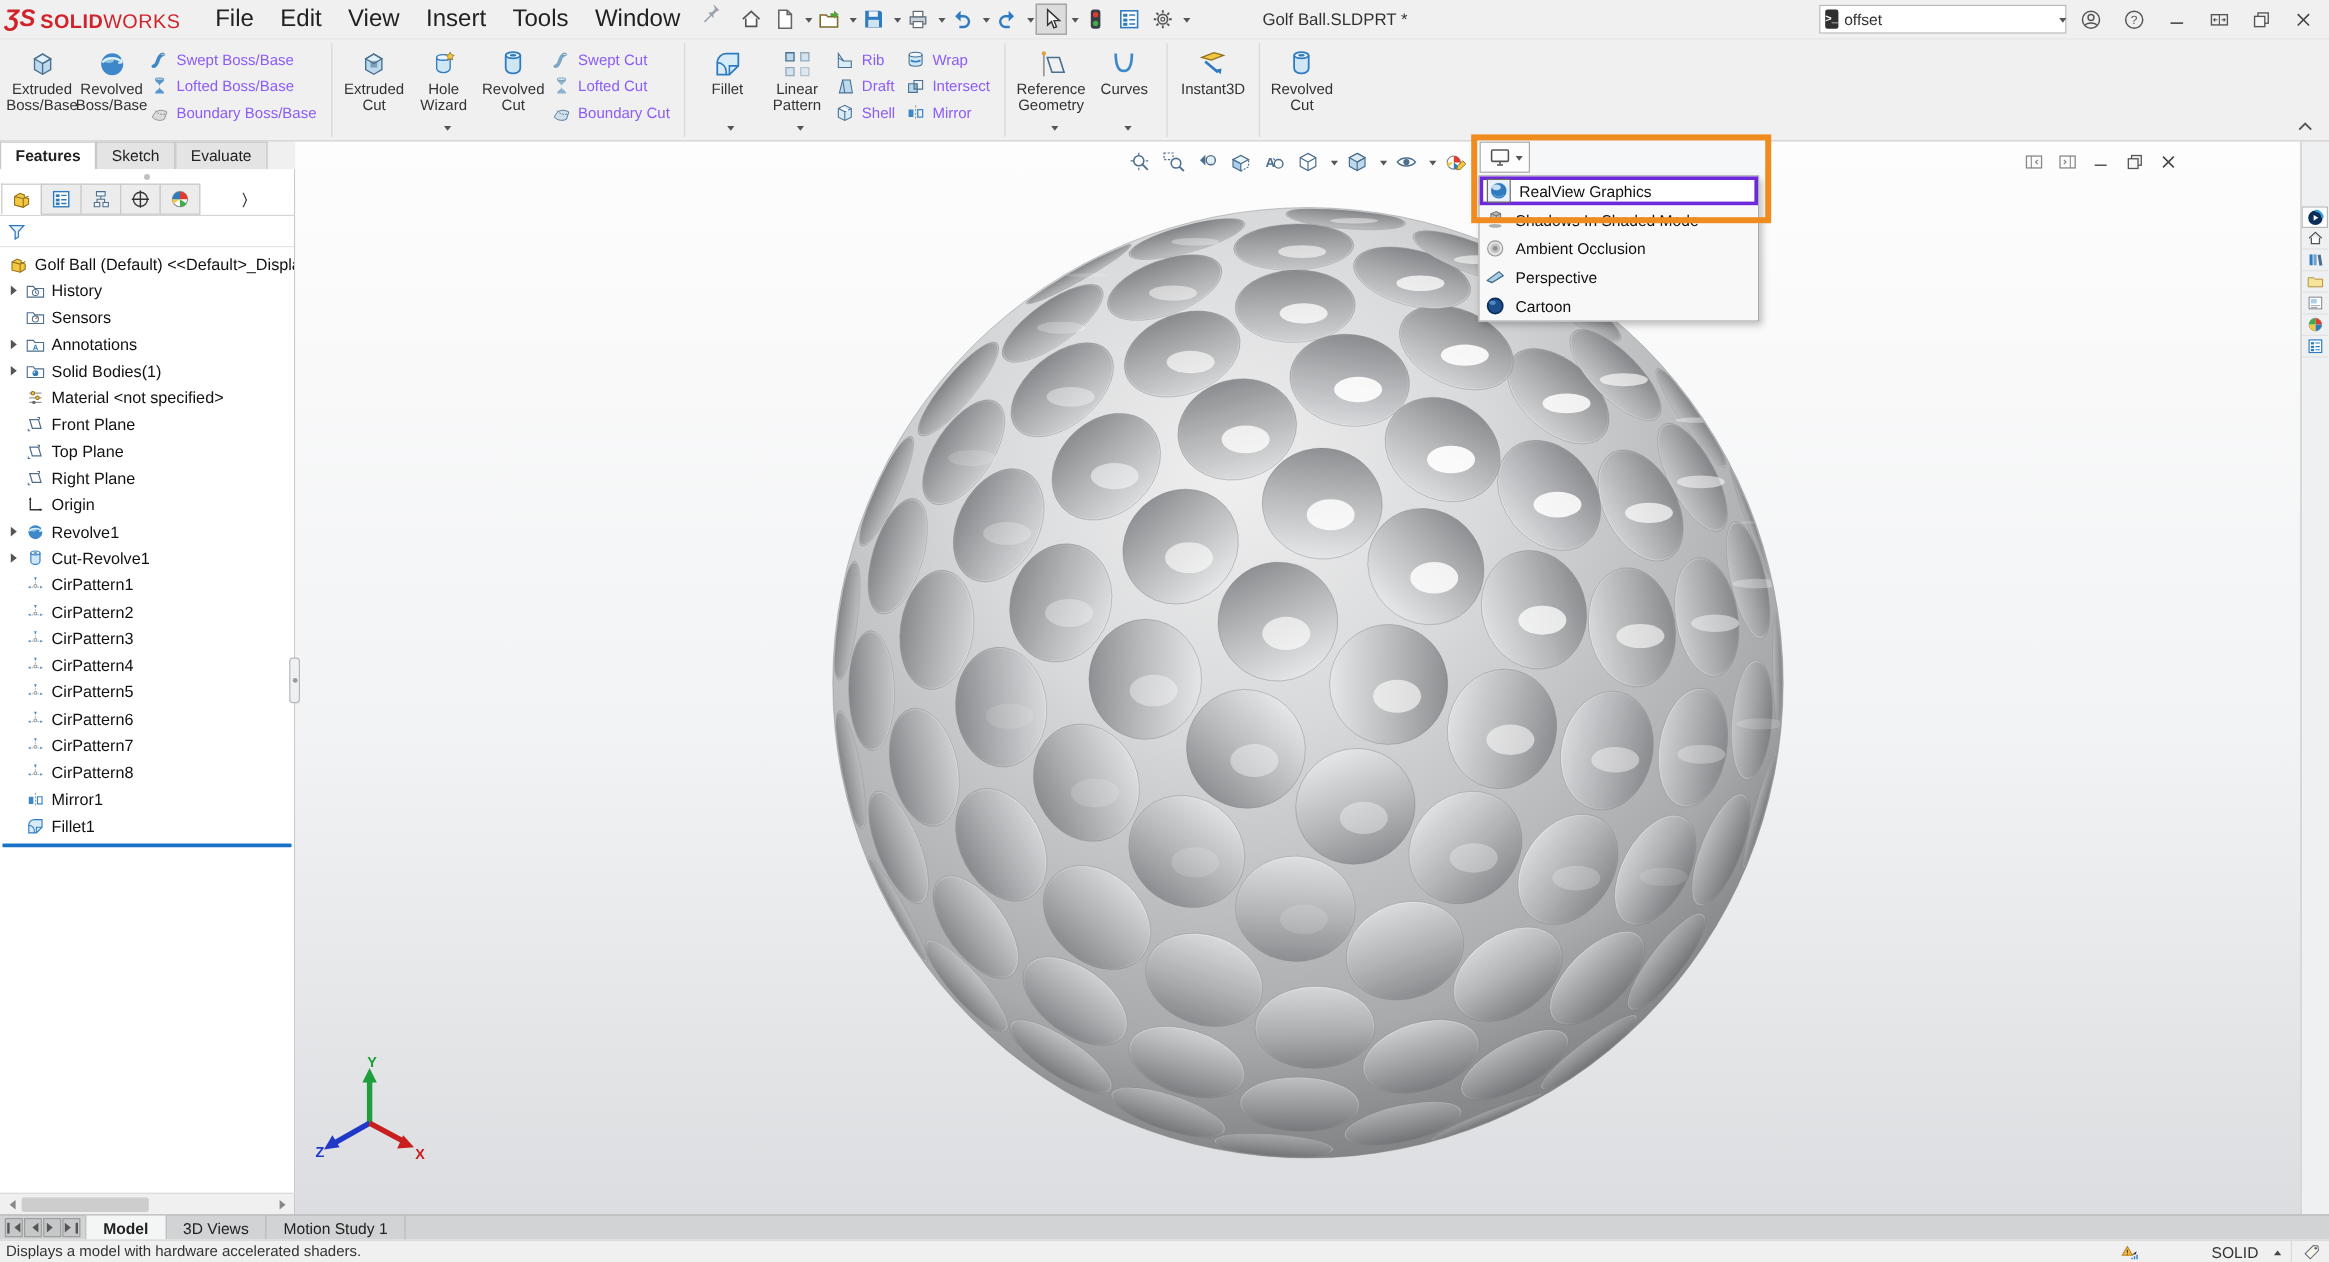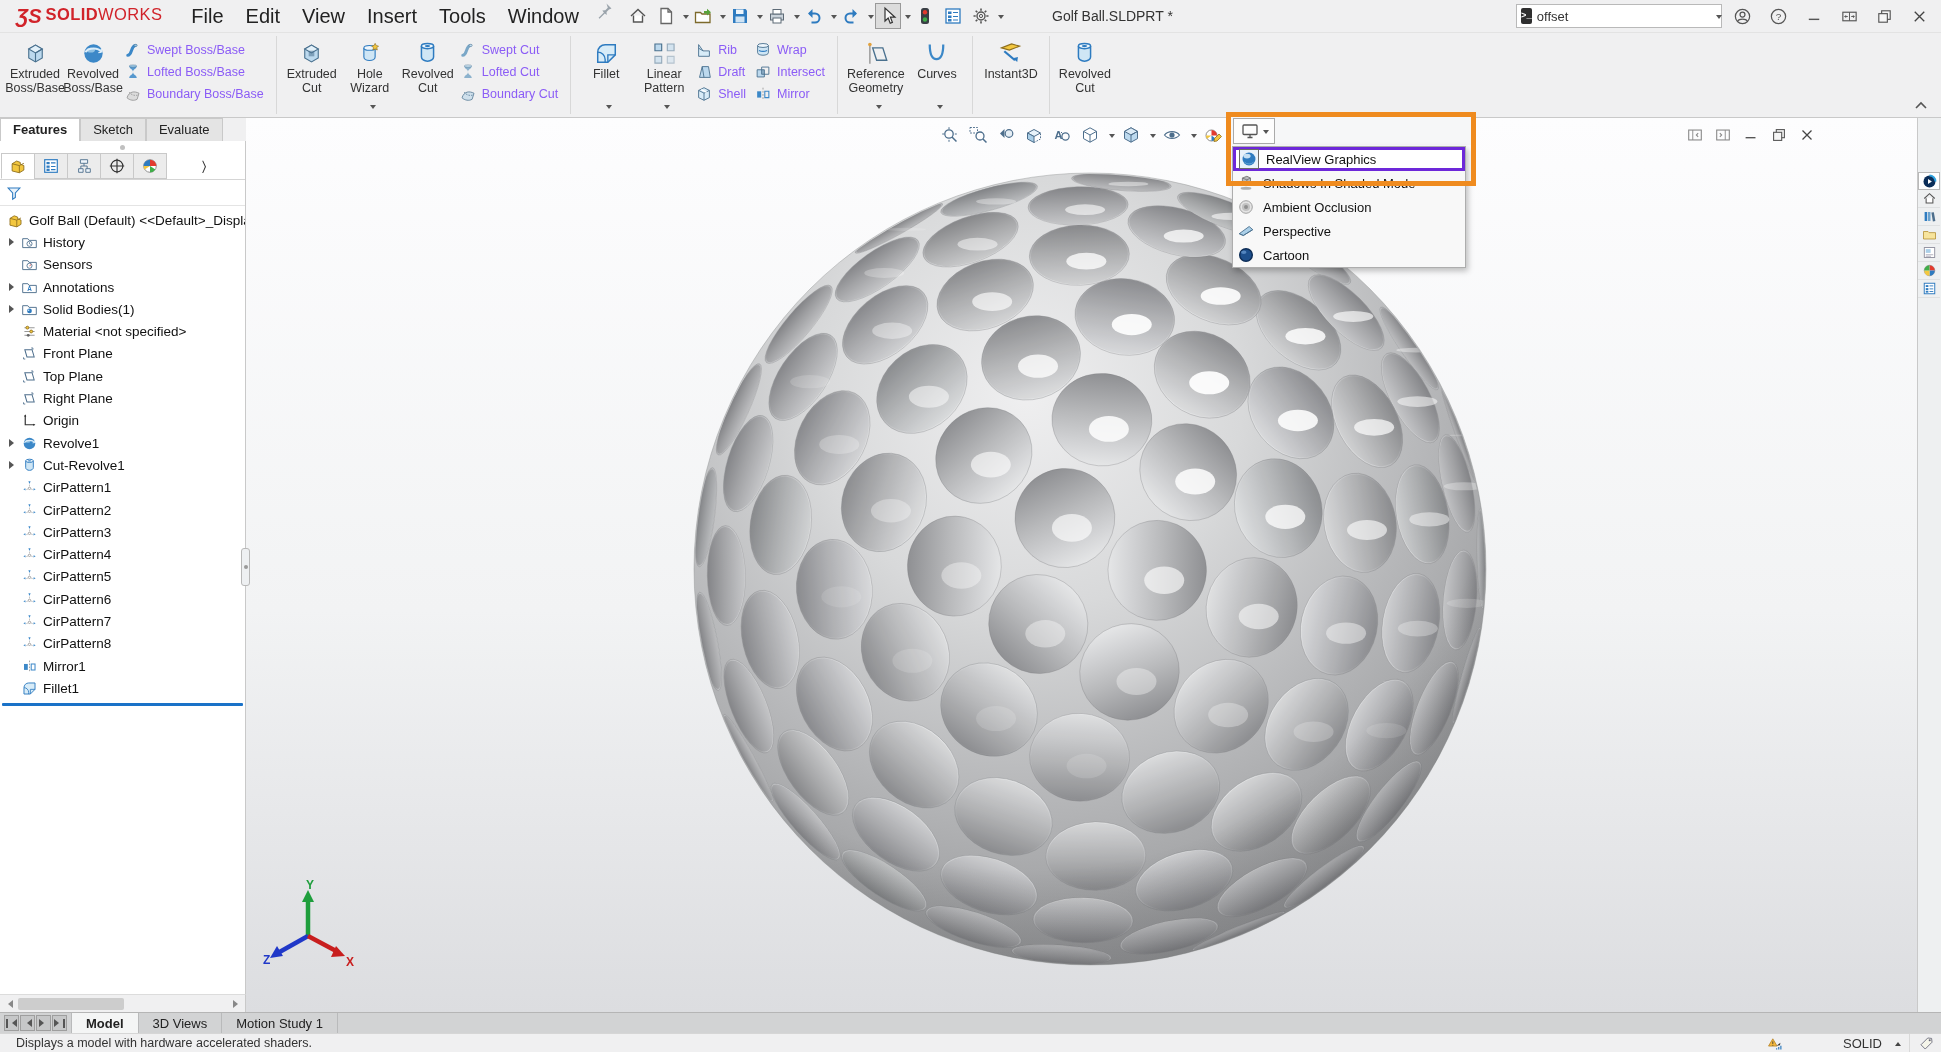--- a/index.html
+++ b/index.html
@@ -4,21 +4,21 @@
 <style>
   * { margin:0; padding:0; box-sizing:border-box; }
   html,body { width:1941px; height:1052px; overflow:hidden; font-family:"Liberation Sans",sans-serif; background:#f0f0f1; color:#222; }
   .abs { position:absolute; }
   .icon svg { width:100%; height:100%; display:block; }
   .caret { width:0; height:0; border:3.5px solid transparent; border-top:4px solid #555; margin-left:3px; margin-top:4px; }
   .caret.up { border-top:none; border-bottom:4px solid #444; margin-top:0; }
 
   
   #titlebar { position:absolute; top:0; left:0; width:1941px; height:33px; background:#f0f0f1; display:flex; align-items:center; border-bottom:1px solid #e3e3e3; }
-  #logo { display:flex; align-items:flex-start; margin-left:16px; color:#d1232a; cursor:default; }
+  #logo { display:flex; align-items:flex-end; margin-left:4px; color:#d1232a; cursor:default; }
   #logo .ds { font-style:italic; font-weight:bold; font-size:20px; margin-right:4px; }
   #logo .word { font-size:16.5px; letter-spacing:.4px; }
   #logo .word b { font-weight:bold; }
   .menu-item { font-size:20px; color:#222; padding:7px 11px; cursor:default; }
   #menubar { display:flex; margin-left:18px; }
   .tb-btn { width:26px; height:26px; display:flex; align-items:center; justify-content:center; margin:0 1px; }
   .tb-btn .icon { width:20px; height:20px; }
   .tb-group { display:flex; align-items:center; margin-left:6px; }
   .tb-btn.pressed { background:#dcdcdc; border:1px solid #999; }
   #doc-title { position:absolute; left:1052px; top:8px; font-size:14px; color:#333; }
@@ -110,21 +110,21 @@
   #navbtns { display:flex; align-items:center; padding:0 4px; gap:1px; }
   .nav-btn { width:15px; height:16px; background:#c6c7c8; border:1px solid #9e9e9e; display:flex; align-items:center; justify-content:center; }
   .nav-btn .bar { width:2px; height:9px; background:#555; }
   .nav-tri-l { width:0;height:0;border:4px solid transparent;border-right:5px solid #555; }
   .nav-tri-r { width:0;height:0;border:4px solid transparent;border-left:5px solid #555; }
   .btab { font-size:13px; padding:3px 14px 0 14px; border-right:1px solid #b9babb; color:#222; cursor:default; }
   .btab.active { background:#f4f5f5; font-weight:bold; border-left:1px solid #b9babb; }
 
   
   #statusbar { position:absolute; top:1033px; left:0; width:1941px; height:19px; background:#f0f0f1; border-top:1px solid #d6d6d6; display:flex; align-items:center; font-size:12.5px; color:#333; }
-  #status-msg { margin-left:16px; }
+  #status-msg { margin-left:5px; }
   #status-right { position:absolute; right:0; top:0; height:19px; display:flex; align-items:center; }
   #status-right .vline { width:1px; height:19px; background:#d9d9d9; margin:0 8px; }
   #status-right .icon { width:17px; height:17px; }
   #units { font-size:13px; margin:0 10px 0 60px; }
 </style>
 </head>
 <body>
 
 <div id="titlebar">
   <div id="logo">

